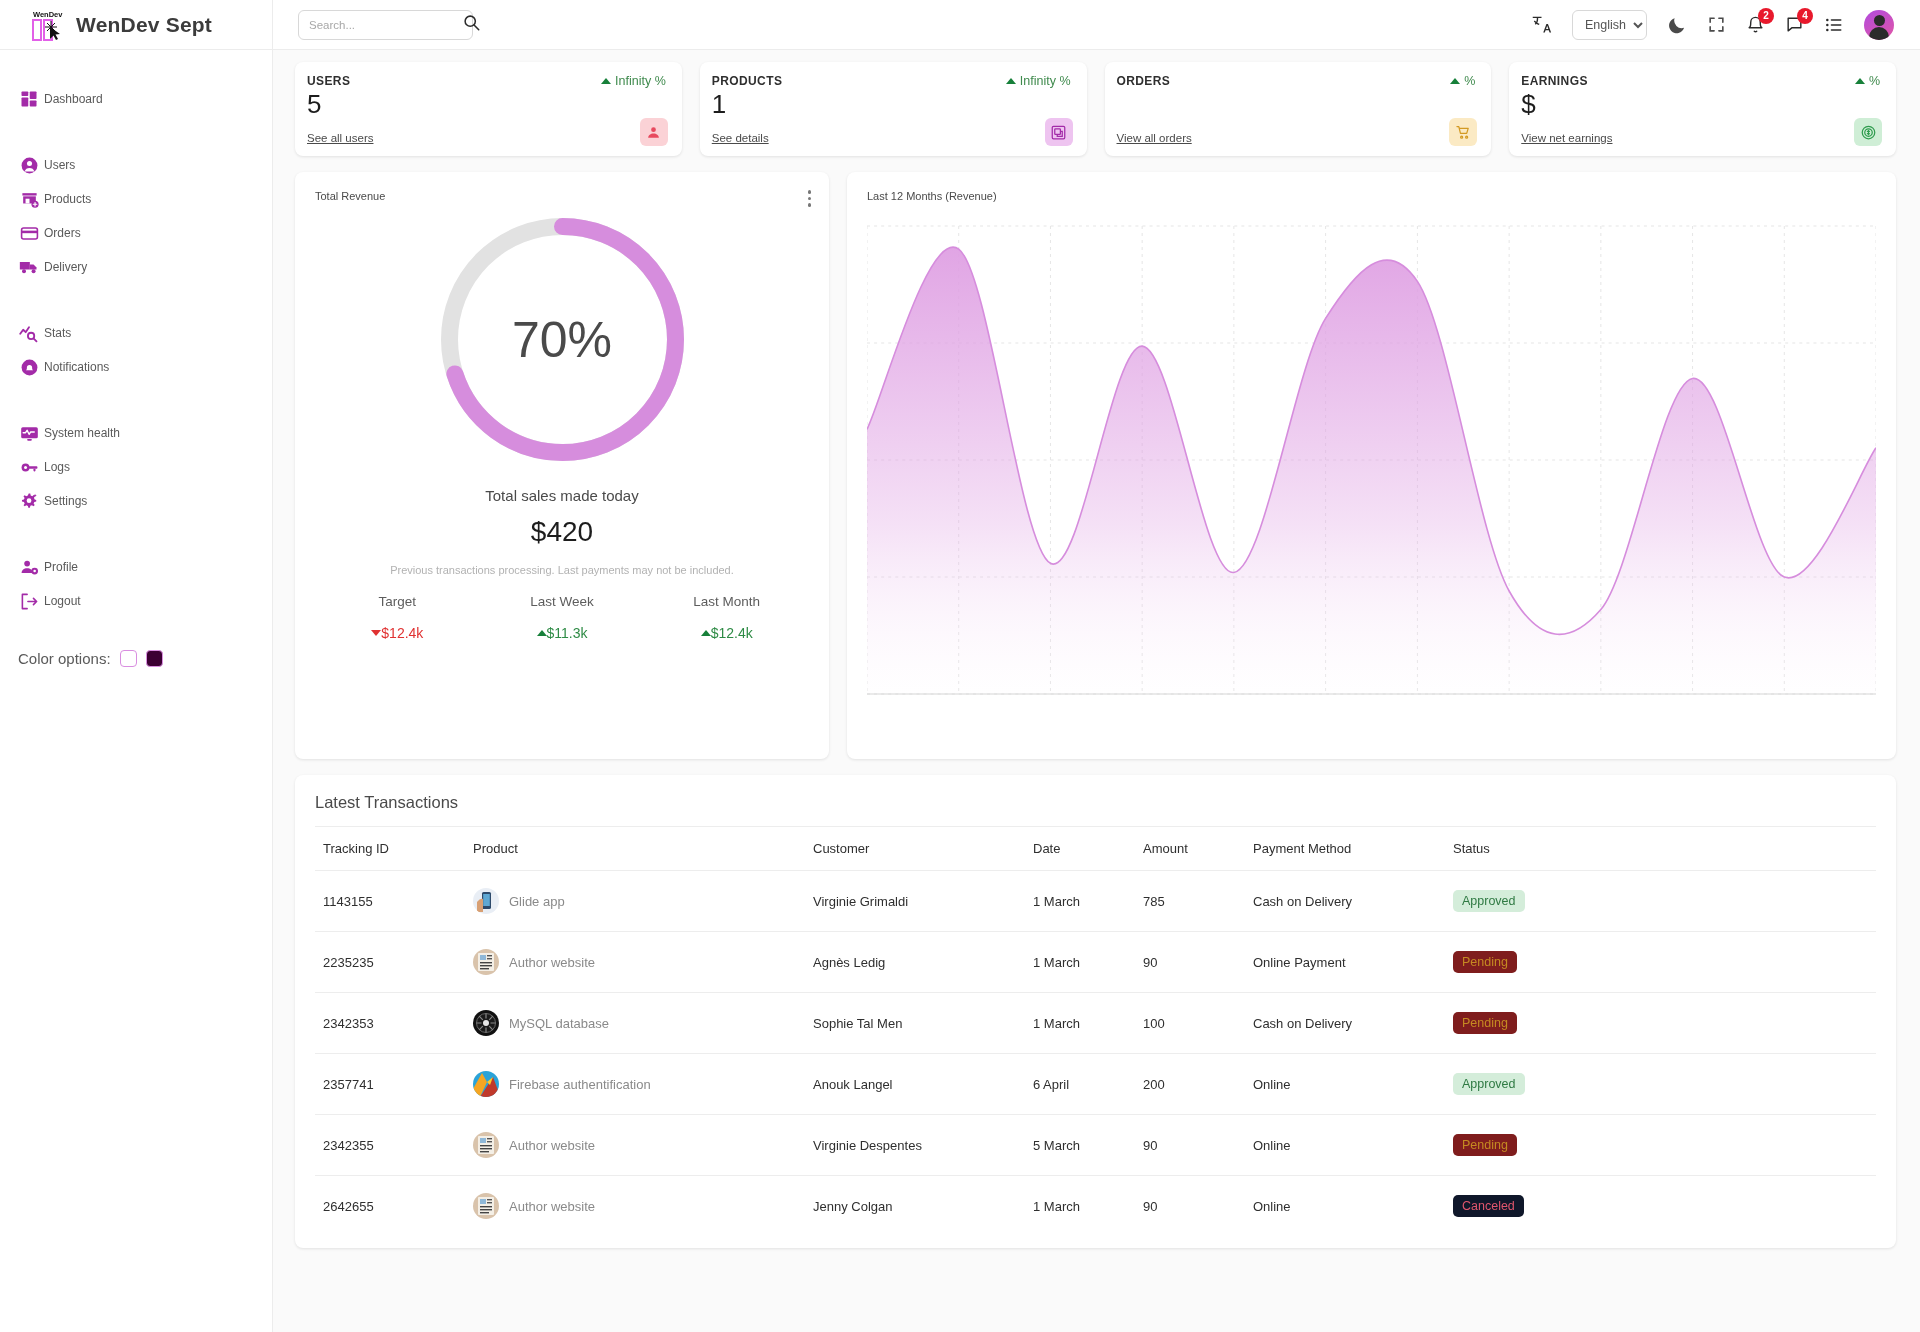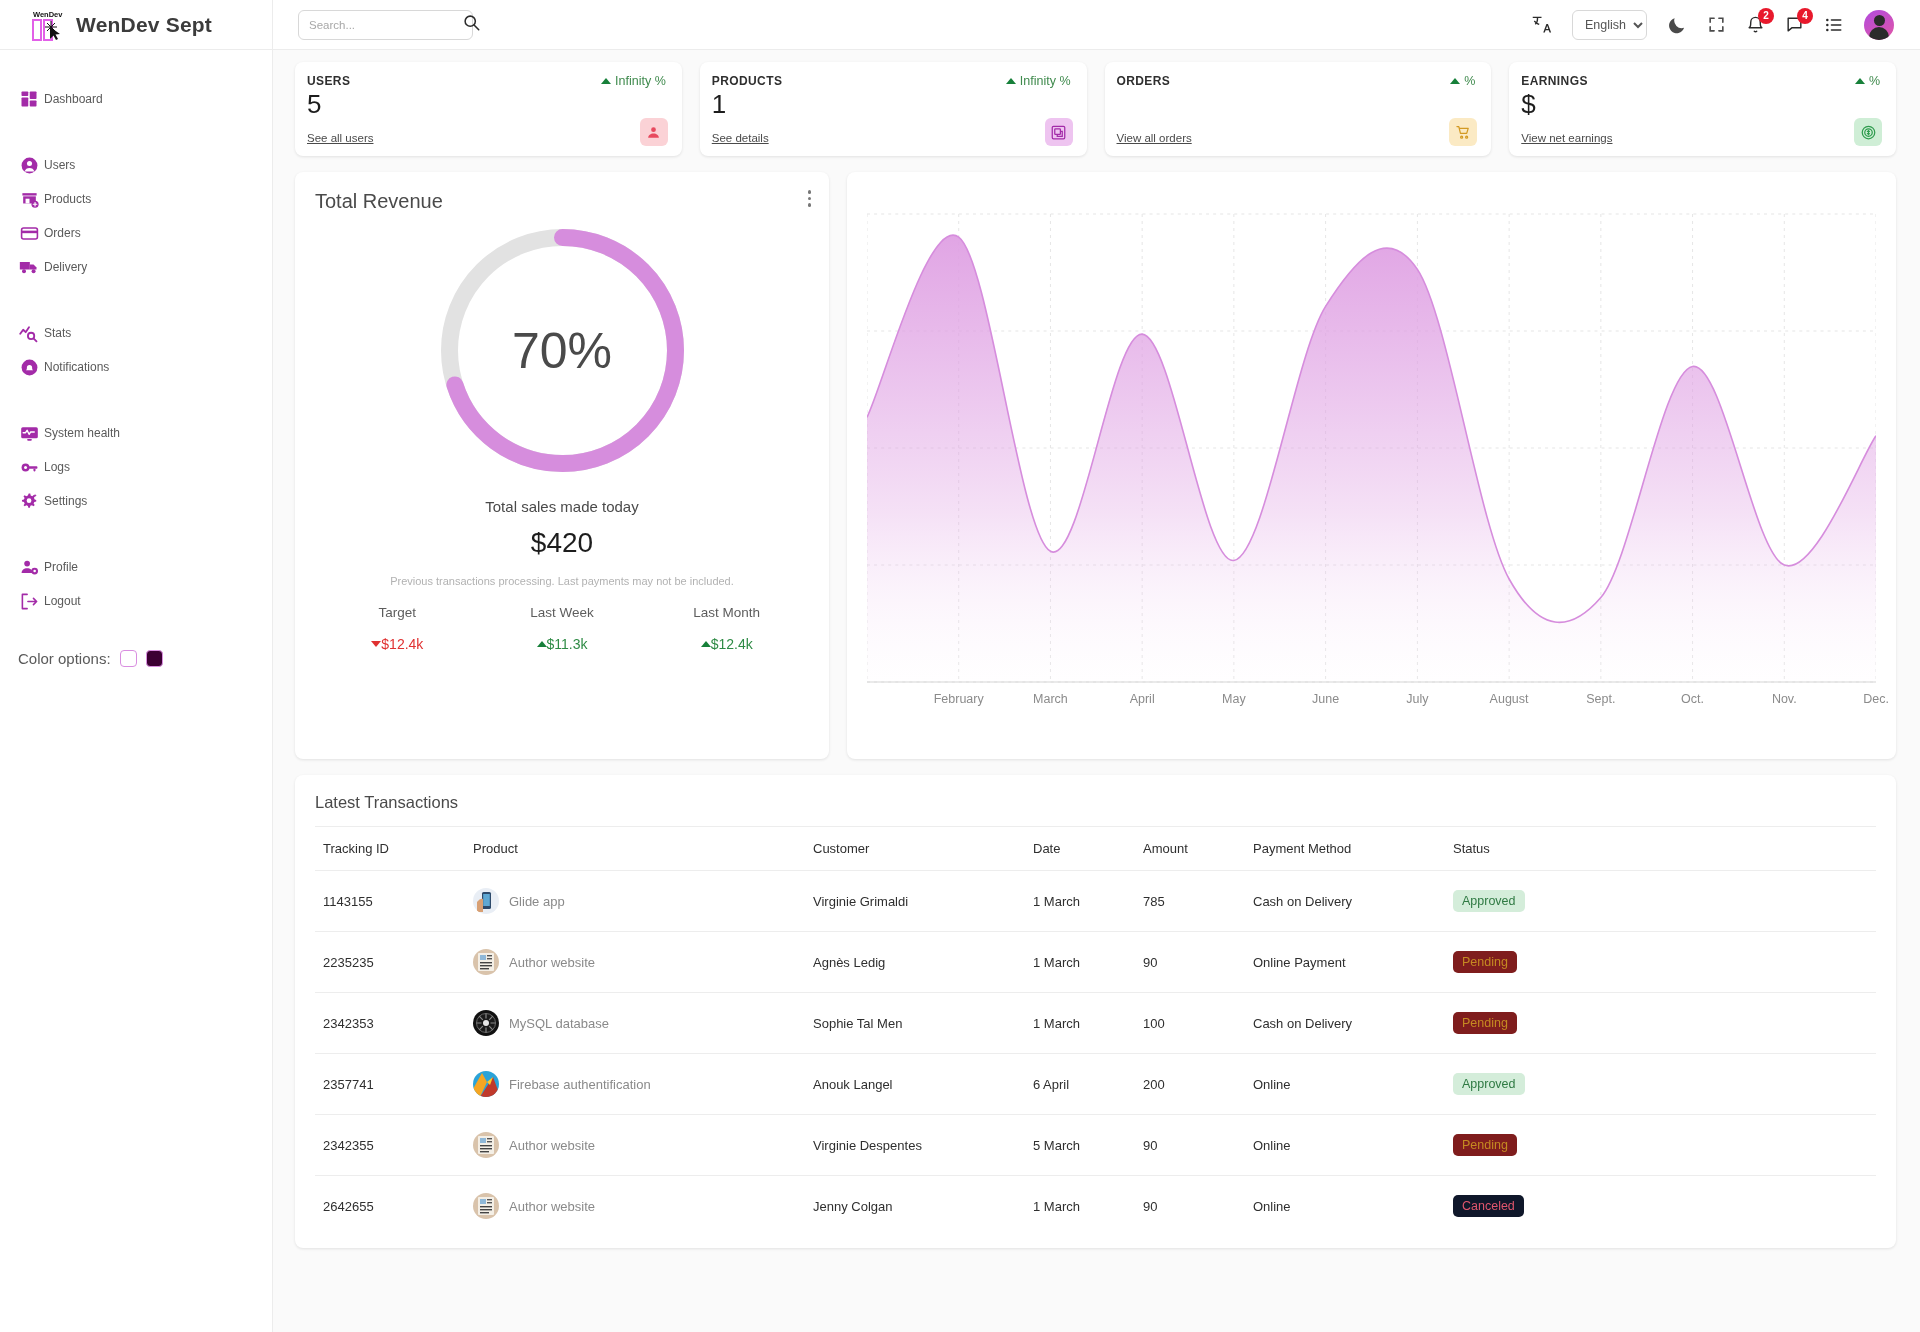--- a/index.html
+++ b/index.html
@@ -107,21 +107,21 @@
   }
   .stat-ic {
     position: absolute; right: 14px; bottom: 10px; width: 28px; height: 28px;
     border-radius: 6px; display: flex; align-items: center; justify-content: center;
   }
 
   .mid-row { display: flex; gap: 18px; margin-top: 16px; }
   .card { background: #fff; border-radius: 8px; box-shadow: 0 1px 3px rgba(0,0,0,.10); }
 
   .revenue-card { width: 534px; min-width: 534px; height: 587px; padding: 18px 20px 10px; position: relative; }
-  .card-title { font-size: 20px; color: #4a4a4a; }
+  .card-title { font-size: 11px; color: #4a4a4a; }
   .dots { position: absolute; right: 18px; top: 18px; cursor: pointer; }
   .dots span { display:block; width:3.5px; height:3.5px; border-radius:50%; background:#777; margin-bottom:3px; }
   .donut-wrap { display: flex; justify-content: center; margin-top: 10px; }
   .donut-center {
     position: absolute; left: 0; right: 0; top: 0; bottom: 0;
     display: flex; align-items: center; justify-content: center;
     font-size: 50px; font-weight: 300; color: #4a4a4a;
   }
   .rev-sub { text-align: center; font-size: 15px; color: #4a4a4a; margin-top: 20px; }
   .rev-amt { text-align: center; font-size: 28px; font-weight: 300; color: #1d1d1d; margin-top: 12px; }
@@ -507,20 +507,21 @@
               <div class="lbl">Last Month</div>
               <div class="val up">
                 <i class="caret-up"></i>
                 <span>$12.4k</span>
               </div>
             </div>
           </div>
         </div>
 
         <div class="card chart-card">
+          <div class="card-title">Last 12 Months (Revenue)</div>
           <div class="chart-area">
             <svg id="area-svg" width="100%" height="100%" viewBox="0 0 1000 500" preserveAspectRatio="none">
                 <defs>
                   <linearGradient id="ag" x1="0" y1="0" x2="0" y2="1">
        <stop offset="0%" stop-color="#dfa0e3" stop-opacity="0.95"></stop>
        <stop offset="62%" stop-color="#dfa0e3" stop-opacity="0.32"></stop>
        <stop offset="100%" stop-color="#fdf4fd" stop-opacity="0.08"></stop>
      </linearGradient>
                 </defs>
                 <line x1="0" y1="6.0" x2="1000" y2="6.0" stroke="#e6e6e6" stroke-width="1" stroke-dasharray="3 4"></line>
@@ -537,33 +538,20 @@
                 <line x1="545.5" y1="6" x2="545.5" y2="474" stroke="#e6e6e6" stroke-width="1" stroke-dasharray="3 4"></line>
                 <line x1="636.4" y1="6" x2="636.4" y2="474" stroke="#e6e6e6" stroke-width="1" stroke-dasharray="3 4"></line>
                 <line x1="727.3" y1="6" x2="727.3" y2="474" stroke="#e6e6e6" stroke-width="1" stroke-dasharray="3 4"></line>
                 <line x1="818.2" y1="6" x2="818.2" y2="474" stroke="#e6e6e6" stroke-width="1" stroke-dasharray="3 4"></line>
                 <line x1="909.1" y1="6" x2="909.1" y2="474" stroke="#e6e6e6" stroke-width="1" stroke-dasharray="3 4"></line>
                 <line x1="1000.0" y1="6" x2="1000.0" y2="474" stroke="#e6e6e6" stroke-width="1" stroke-dasharray="3 4"></line>
                 <path d="M 0.0 209.3 C 15.2 179.2, 60.6 6.8, 90.9 29.1 C 121.2 51.4, 151.5 327.1, 181.8 343.3 C 212.1 359.4, 242.4 124.6, 272.7 126.1 C 303.0 127.7, 333.3 357.1, 363.6 352.5 C 393.9 347.9, 424.2 146.9, 454.5 98.4 C 484.8 49.9, 515.2 16.0, 545.5 61.4 C 575.8 106.9, 606.1 316.3, 636.4 371.0 C 666.7 425.7, 697.0 424.9, 727.3 389.5 C 757.6 354.0, 787.9 163.8, 818.2 158.5 C 848.5 153.1, 878.8 345.6, 909.1 357.1 C 939.4 368.7, 984.8 249.3, 1000.0 227.8 L 1000 474 L 0 474 Z" fill="url(#ag)"></path>
                 <path d="M 0.0 209.3 C 15.2 179.2, 60.6 6.8, 90.9 29.1 C 121.2 51.4, 151.5 327.1, 181.8 343.3 C 212.1 359.4, 242.4 124.6, 272.7 126.1 C 303.0 127.7, 333.3 357.1, 363.6 352.5 C 393.9 347.9, 424.2 146.9, 454.5 98.4 C 484.8 49.9, 515.2 16.0, 545.5 61.4 C 575.8 106.9, 606.1 316.3, 636.4 371.0 C 666.7 425.7, 697.0 424.9, 727.3 389.5 C 757.6 354.0, 787.9 163.8, 818.2 158.5 C 848.5 153.1, 878.8 345.6, 909.1 357.1 C 939.4 368.7, 984.8 249.3, 1000.0 227.8" fill="none" stroke="#d68ddd" stroke-width="1.6"></path>
                 <line x1="0" y1="474" x2="1000" y2="474" stroke="#d5d5d5" stroke-width="1"></line>
               </svg>
-            <div id="month-labels" style="position:absolute;left:0;right:0;bottom:-4px;height:20px;">
-                <span style="position: absolute; left: 9.09091%; transform: translateX(-50%); font-size: 12.5px; color: rgb(139, 139, 139); white-space: nowrap;">February</span>
-                <span style="position: absolute; left: 18.1818%; transform: translateX(-50%); font-size: 12.5px; color: rgb(139, 139, 139); white-space: nowrap;">March</span>
-                <span style="position: absolute; left: 27.2727%; transform: translateX(-50%); font-size: 12.5px; color: rgb(139, 139, 139); white-space: nowrap;">April</span>
-                <span style="position: absolute; left: 36.3636%; transform: translateX(-50%); font-size: 12.5px; color: rgb(139, 139, 139); white-space: nowrap;">May</span>
-                <span style="position: absolute; left: 45.4545%; transform: translateX(-50%); font-size: 12.5px; color: rgb(139, 139, 139); white-space: nowrap;">June</span>
-                <span style="position: absolute; left: 54.5455%; transform: translateX(-50%); font-size: 12.5px; color: rgb(139, 139, 139); white-space: nowrap;">July</span>
-                <span style="position: absolute; left: 63.6364%; transform: translateX(-50%); font-size: 12.5px; color: rgb(139, 139, 139); white-space: nowrap;">August</span>
-                <span style="position: absolute; left: 72.7273%; transform: translateX(-50%); font-size: 12.5px; color: rgb(139, 139, 139); white-space: nowrap;">Sept.</span>
-                <span style="position: absolute; left: 81.8182%; transform: translateX(-50%); font-size: 12.5px; color: rgb(139, 139, 139); white-space: nowrap;">Oct.</span>
-                <span style="position: absolute; left: 90.9091%; transform: translateX(-50%); font-size: 12.5px; color: rgb(139, 139, 139); white-space: nowrap;">Nov.</span>
-                <span style="position: absolute; left: 100%; transform: translateX(-50%); font-size: 12.5px; color: rgb(139, 139, 139); white-space: nowrap;">Dec.</span>
-              </div>
           </div>
         </div>
       </div>
 
       <div class="card table-card">
         <div class="tbl-title">Latest Transactions</div>
         <table>
           <thead>
             <tr>
               <th class="col-track">Tracking ID</th>

